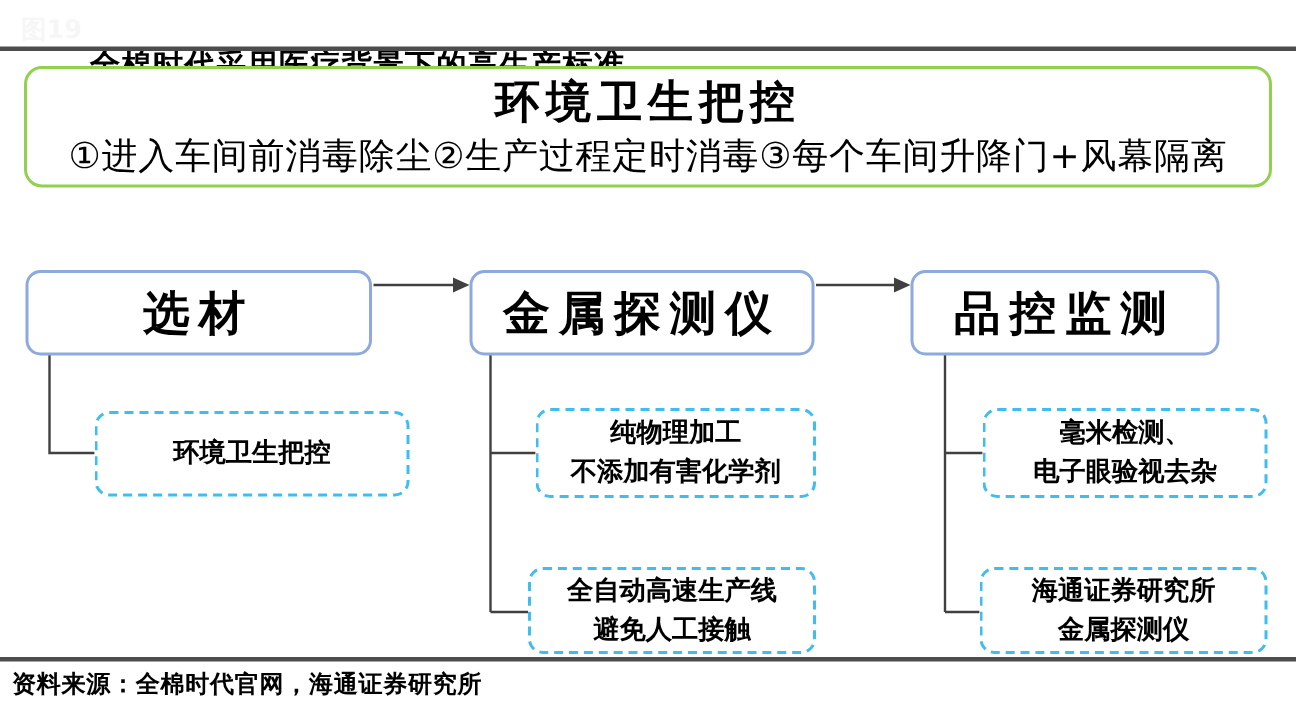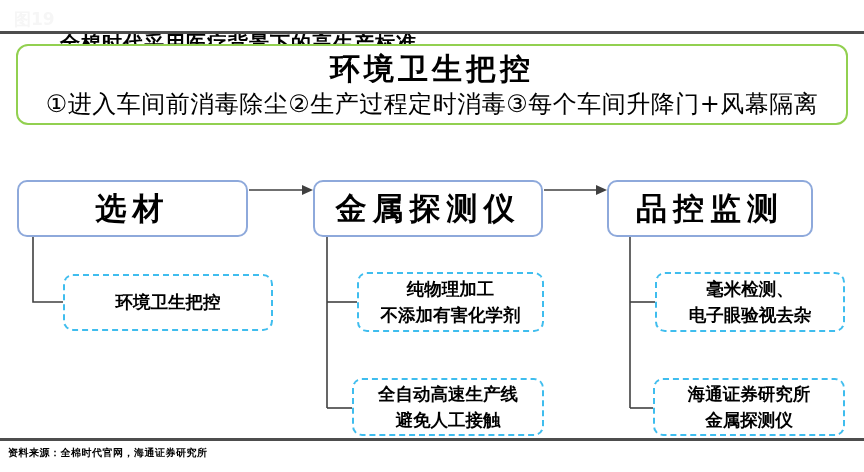--- a/index.html
+++ b/index.html
@@ -39,21 +39,21 @@
   .detail-2{left:357px;top:272px;width:187px;height:60px;}
   .detail-3{left:352px;top:378px;width:192px;height:58px;}
   .detail-4{left:655px;top:272px;width:190px;height:60px;}
   .detail-5{left:653px;top:378px;width:192px;height:58px;}
 
   .connectors{position:absolute;left:0;top:0;width:864px;height:472px;pointer-events:none;}
   .conn{stroke:var(--line);stroke-width:1.6;fill:none;}
   .conn-head{fill:var(--line);stroke:none;}
 
   .bottom-rule{position:absolute;left:0;top:438px;width:864px;height:3px;background:var(--rule);}
-  .source-line{position:absolute;left:8px;top:446px;font-size:10px;font-weight:700;letter-spacing:0.5px;}
+  .source-line{position:absolute;left:8px;top:446px;font-size:16px;font-weight:700;letter-spacing:0.5px;}
 </style>
 </head>
 <body>
 
 <div class="canvas">
 
   <span class="fig-label">图19</span>
   <h1 class="page-title">全棉时代采用医疗背景下的高生产标准</h1>
   <div class="title-rule"></div>
 

